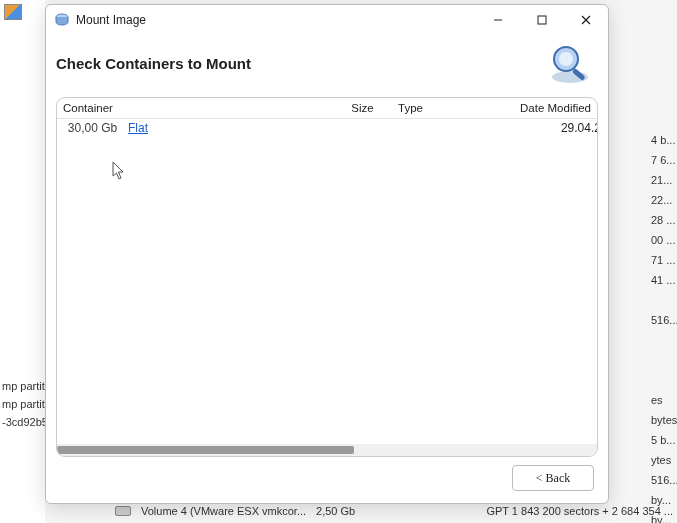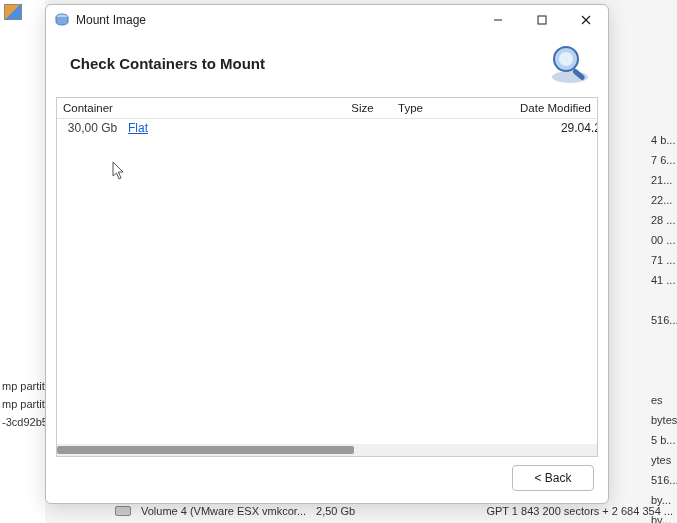--- a/index.html
+++ b/index.html
@@ -79,34 +79,34 @@
   .title-spacer { flex: 1; }
   .win-btn {
     width: 44px; height: 30px;
     display: flex; align-items: center; justify-content: center;
     color: #222;
   }
 
   .header-row {
     display: flex;
     align-items: center;
-    padding: 4px 14px 10px 24px;
+    padding: 4px 14px 10px 10px;
   }
   .header-title {
     font-size: 15px;
     font-weight: 700;
     color: #222;
     flex: 1;
   }
   .lens-icon { width: 48px; height: 48px; }
 
   .list-area {
     margin: 0 10px;
     border: 1px solid #ccc;
-    border-radius: 0;
+    border-radius: 9px;
     flex: 1;
     display: flex;
     flex-direction: column;
     overflow: hidden;
     min-height: 0;
   }
   .col-headers {
     display: flex;
     padding: 4px 6px;
     font-size: 11.5px;
@@ -186,20 +186,21 @@
   }
   .link + .link { margin-left: 8px; }
   .under-spacer { flex: 1; }
   .status-text { color: #333; font-size: 12px; }
 
   .button-row {
     display: flex;
     justify-content: flex-end;
     gap: 12px;
     padding: 8px 14px 12px 0;
+    font-family: Liberation Serif, serif;
   }
   .btn {
     min-width: 82px;
     height: 26px;
     border: 1px solid #bbb;
     background: #fff;
     border-radius: 4px;
     font-size: 12px;
     color: #222;
     display: flex;

